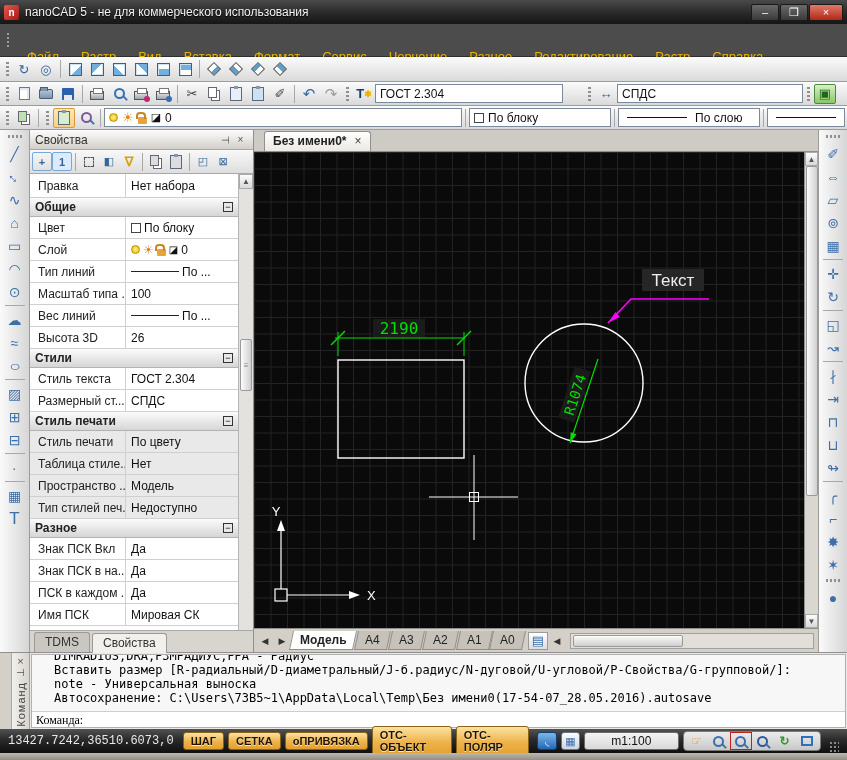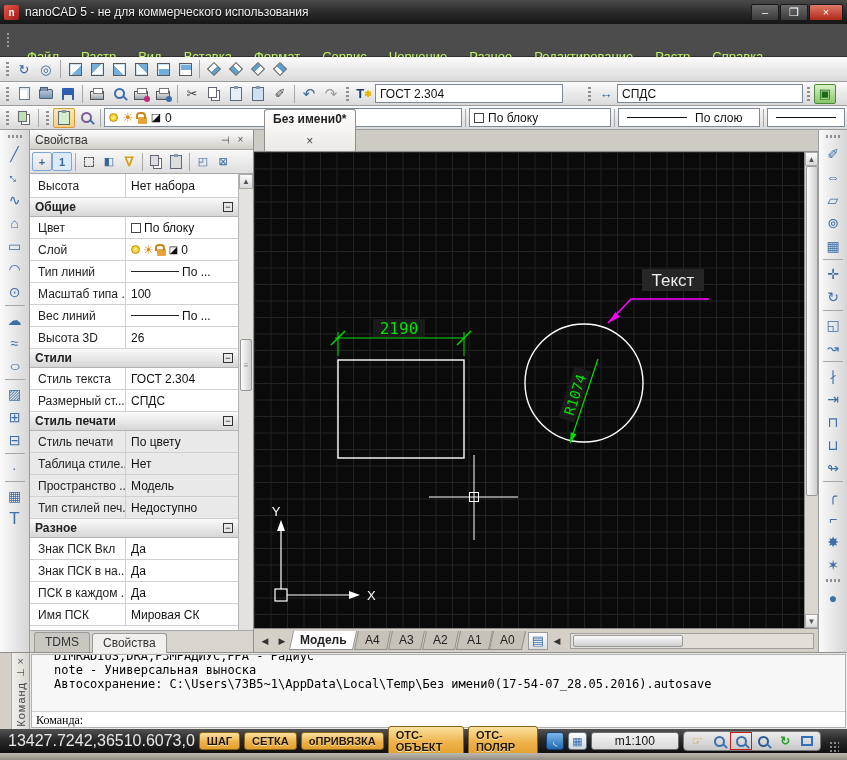--- a/index.html
+++ b/index.html
@@ -11,21 +11,21 @@
   .titlebar { height:24px; background:linear-gradient(#4a4a4a,#262626 60%,#161616); display:flex; align-items:center; padding:0 4px; color:#fff; }
   .app-ico { width:15px; height:15px; border-radius:2px; background:linear-gradient(135deg,#e85a4a,#a01818); color:#fff; font-weight:bold; font-size:10px; display:flex; align-items:center; justify-content:center; margin-right:6px; }
   .title-text { flex:1; font-size:12px; color:#f2f2f2; text-shadow:0 1px 1px #000; }
   .wbtns { display:flex; gap:1px; }
   .wbtn { width:28px; height:17px; display:flex; align-items:center; justify-content:center; font-size:11px; color:#fff; background:linear-gradient(#6a6a6a,#3a3a3a); border:1px solid #1a1a1a; border-radius:2px; }
   .wbtn.close { background:linear-gradient(#e07a6a,#b02818); width:34px; }
 
   
   .menubar { height:33px; background:#4c4c4c; display:flex; align-items:center; padding-left:6px; border-bottom:1px solid #2e2e2e; }
   .mgrip { width:4px; height:16px; margin-right:6px; background-image:radial-gradient(#9a9a9a 35%, transparent 40%); background-size:4px 4px; }
-  .menu-item { color:#bef264; padding:5px 11px; font-size:13px; border-radius:2px;margin-top:32px; }
+  .menu-item { color:#eab308; padding:5px 11px; font-size:13px; border-radius:2px;margin-top:32px; }
 
   
   .tb { display:flex; align-items:center; background:linear-gradient(#fbfbfb,#dadada); border-bottom:1px solid #9c9c9c; padding:1px 2px; }
   .tb1 { height:25px; } .tb2 { height:24px; } .tb3 { height:24px; }
   .grip { width:5px; height:16px; margin:0 3px; background-image:radial-gradient(#8f8f8f 35%, transparent 40%); background-size:5px 4px; }
   .sep { width:1px; height:18px; background:#a8a8a8; margin:0 3px; }
   .tbtn { min-width:22px; height:20px; display:flex; align-items:center; justify-content:center; border:1px solid transparent; border-radius:2px; font-size:13px; color:#34679c; }
   .tbtn.active { border:1px solid #d89a3c; background:linear-gradient(#fde9b8,#f7cf82); }
   .red { color:#c03030; } .grn { color:#2c9c2c; } .gray { color:#999; } .dark { color:#444; } .org { color:#e08818; } .rot90 { transform:rotate(90deg); }
 
@@ -82,21 +82,21 @@
   .pscroll { width:15px; background:#e4e2de; border-left:1px solid #b5b5b5; display:flex; flex-direction:column; align-items:center; }
   .sb-btn { width:14px; height:15px; font-size:8px; color:#555; display:flex; align-items:center; justify-content:center; background:linear-gradient(#fcfcfc,#d8d8d8); border:1px solid #aaa; }
   .sb-thumb { width:12px; height:52px; background:linear-gradient(90deg,#fcfcfc,#cfcfcf); border:1px solid #999; border-radius:2px; margin-top:150px; display:flex; align-items:center; justify-content:center; color:#888; font-size:8px; }
   .props-tabs { height:22px; display:flex; align-items:flex-end; background:#d8d5cf; border-top:1px solid #a8a8a8; padding-left:4px; gap:2px; }
   .ptab { padding:2px 10px 3px; font-size:12px; color:#333; border:1px solid #9a9a9a; border-bottom:none; border-radius:3px 3px 0 0; background:#cac7c0; }
   .ptab.active { background:#f2f0ec; font-weight:normal; position:relative; top:1px; }
 
   
   .center { flex:1; display:flex; flex-direction:column; min-width:0; }
   .doctabs { height:22px; background:#cecbc4; border-bottom:1px solid #8f8f8f; display:flex; align-items:flex-end; padding-left:10px; }
-  .dtab { display:flex; align-items:center; gap:8px; background:linear-gradient(#ffffff,#ece9e4); border:1px solid #8f8f8f; border-bottom:none; border-radius:3px 3px 0 0; padding:2px 8px 3px; font-weight:bold; font-size:12px; color:#222;flex-direction:column; }
+  .dtab { display:flex; align-items:center; gap:8px; background:linear-gradient(#ffffff,#ece9e4); border:1px solid #8f8f8f; border-bottom:none; border-radius:3px 3px 0 0; padding:2px 8px 3px; font-weight:bold; font-size:12px; color:#222; }
   .dtab .x { font-weight:normal; color:#444; font-size:12px; }
   .canvaswrap { flex:1; display:flex; min-height:0; }
   .canvas { position:relative; width:550px; height:476px; background-color:#0a0a0a;
     background-image:linear-gradient(#232323 1px, transparent 1px), linear-gradient(90deg,#232323 1px, transparent 1px);
     background-size:16.5px 16.5px; }
   .canvas svg { position:absolute; left:0; top:0; }
   .cvscroll { width:14px; background:#dad7d0; border-left:1px solid #8f8f8f; display:flex; flex-direction:column; }
   .cvscroll .sb-btn { width:13px; height:14px; }
   .cvs-thumb { width:12px; flex:0 0 330px; margin:0 auto; background:linear-gradient(90deg,#fcfcfc,#cfcfcf); border:1px solid #999; border-radius:2px; }
   .layoutbar { height:24px; background:#d4d0c8; border-top:1px solid #8f8f8f; display:flex; align-items:center; padding-left:3px; gap:1px; }
@@ -114,21 +114,21 @@
   .cmd-strip { width:18px; background:linear-gradient(90deg,#f2f0ec,#d8d5cf); border-right:1px solid #a0a0a0; display:flex; flex-direction:column; align-items:center; padding-top:2px; color:#555; }
   .cmd-strip .vtext { margin-top:4px; writing-mode:vertical-rl; transform:rotate(180deg); font-size:11px; color:#444; letter-spacing:1px; }
   .cmd-body { flex:1; background:#f7f7f7; font-family:"DejaVu Sans Mono", monospace; font-size:12px; color:#000; display:flex; flex-direction:column; overflow:hidden; border:1px solid #b0b0b0; margin:1px; }
   .cmd-hist { flex:1; overflow:hidden; padding:0 4px; }
   .cmd-hist div { height:14px; line-height:14px; white-space:nowrap;margin-left:18px; }
   .cmd-hist div:first-child { margin-top:-6px; }
   .cmd-prompt { height:16px; line-height:16px; padding:0 4px; border-top:1px solid #cfcfcf; background:#fff; white-space:nowrap;font-family:Liberation Serif, serif; }
 
   
   .statusbar { height:24px; background:linear-gradient(#525252,#2a2a2a 45%,#0f0f0f); display:flex; align-items:center; padding:0 8px; gap:4px; }
-  .coords { font-family:Liberation Sans, sans-serif; font-size:16px; color:#e8e8e8; width:196px; }
+  .coords { font-family:Liberation Mono, monospace; font-size:12px; color:#e8e8e8; width:196px; }
   .stoggle { background:linear-gradient(#fbe2a0,#eeb24a 55%,#e39f2f); border:1px solid #8a6316; border-radius:3px; color:#201400; font-size:11px; font-weight:bold; padding:2px 7px; text-shadow:0 1px 0 #fde8b8; }
   .st-ico { width:22px; height:18px; border-radius:3px; display:flex; align-items:center; justify-content:center; font-size:11px; }
   .st-blue { background:linear-gradient(#7cb8ea,#2268b4); border:1px solid #123f74; color:#fff; }
   .st-grid { background:linear-gradient(#fdfdfd,#cfd6de); border:1px solid #6a7684; color:#3a6fae; }
   .scale-field { width:108px; height:18px; background:linear-gradient(#f4f4f4,#d8d8d8); border:1px solid #6a6a6a; border-radius:3px; color:#111; display:flex; align-items:center; justify-content:center; font-size:12px; }
   .zgroup { display:flex; align-items:center; gap:2px; background:linear-gradient(#ececec,#c8c8c8); border:1px solid #7a7a7a; border-radius:4px; padding:1px 3px; height:20px; }
   .zbtn { width:20px; height:16px; display:flex; align-items:center; justify-content:center; position:relative; }
   .zbtn.redbox { outline:1px solid #c02020; }
   .grips { margin-left:4px; width:12px; height:12px; background-image:radial-gradient(#888 30%, transparent 35%); background-size:4px 4px; align-self:flex-end; }
   .bottomframe { height:7px; background:linear-gradient(#bdb9b1,#928e86); }
@@ -346,21 +346,21 @@
             <span class="i-clp" style="background:#ddd"></span>
           </div>
         <div class="sep"></div>
         <div class="ptool">◰</div>
         <div class="ptool">⊠</div>
       </div>
 
       <div class="pgrid">
         <div class="pgrid-rows">
           <div class="prow head0">
-            <div class="lbl">Высота</div>
+            <div class="lbl">Правка</div>
             <div class="val">Нет набора</div>
           </div>
 
           <div class="psec">
             <span>Общие</span>
             <span class="colbox">−</span>
           </div>
           <div class="prow">
             <div class="lbl">Цвет</div>
             <div class="val">
@@ -584,20 +584,21 @@
   <div class="cmdpanel">
     <div class="cmd-gutter"></div>
     <div class="cmd-strip">
       <span style="font-size:11px">×</span>
       <span class="rot90" style="font-size:10px">⊤</span>
       <span class="vtext">Команд</span>
     </div>
     <div class="cmd-body">
       <div class="cmd-hist">
         <div>DIMRADIUS,DRA,РЗМРАДИУС,РРА - Радиус</div>
+        <div>Вставить размер [R-радиальный/D-диаметральный/J-б.радиус/N-дуговой/U-угловой/P-Свойства/G-групповой/]:</div>
         <div>note - Универсальная выноска</div>
         <div>Автосохранение: C:\Users\73B5~1\AppData\Local\Temp\Без имени0(17-54-07_28.05.2016).autosave</div>
       </div>
       <div class="cmd-prompt">Команда:</div>
     </div>
   </div>
 
   <div class="statusbar">
     <div class="coords">13427.7242,36510.6073,0</div>
     <div class="stoggle">ШАГ</div>

